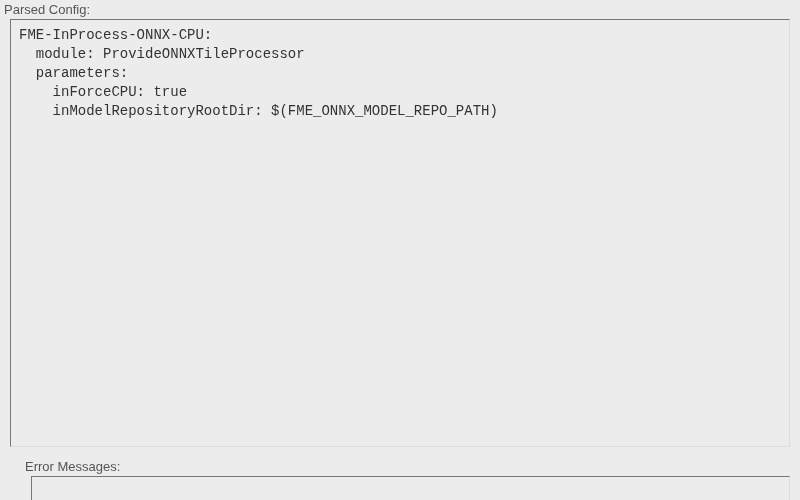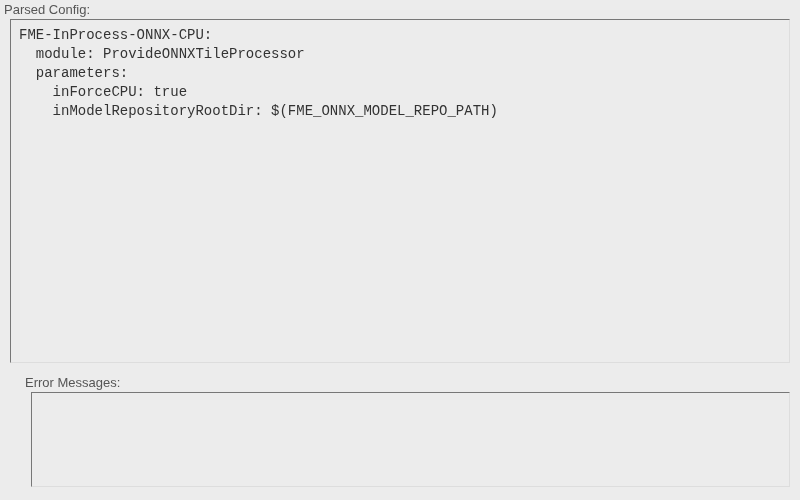--- a/index.html
+++ b/index.html
@@ -25,21 +25,21 @@
       color: #555;
       font-size: 13px;
     }
     .config-box {
       margin: 0 10px 0 10px;
       background: #ececec;
       border-top: 1px solid #777;
       border-left: 1px solid #777;
       border-right: 1px solid #ddd;
       border-bottom: 1px solid #ddd;
-      height: 344px;
+      height: 428px;
       overflow: auto;
     }
     .error-box {
       margin: 0 10px 0 10px;
       background: #ececec;
       border-top: 1px solid #777;
       border-left: 1px solid #777;
       border-right: 1px solid #ddd;
       border-bottom: 1px solid #ddd;
       height: 95px;

